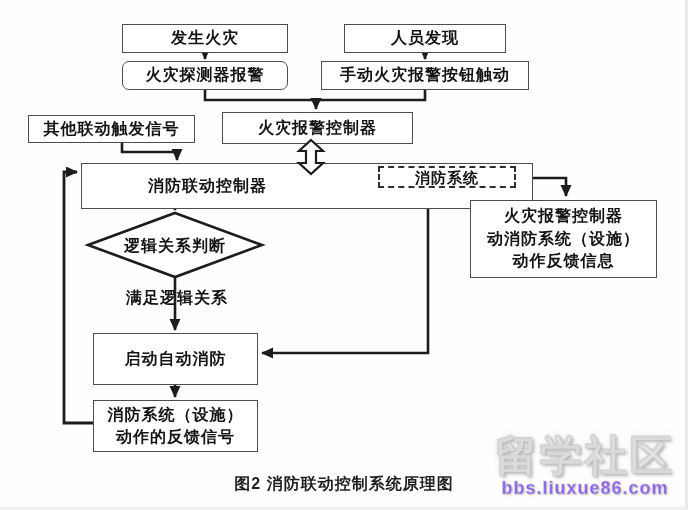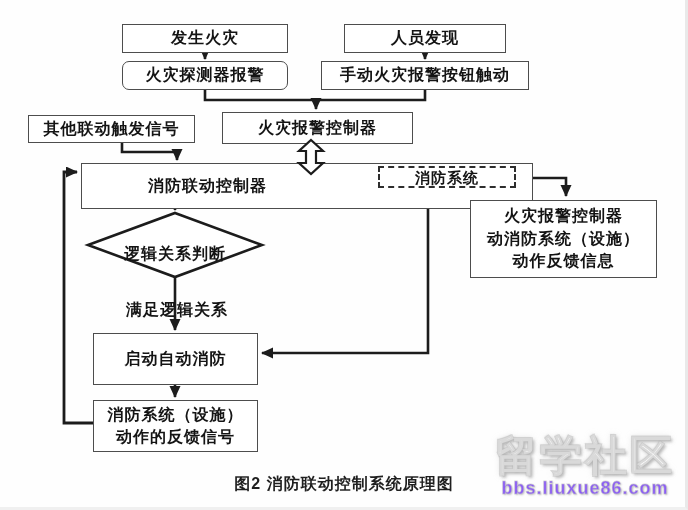--- a/index.html
+++ b/index.html
@@ -27,21 +27,21 @@
   .dashed-panel {
     position:absolute; left:296px; top:2px; width:138px; height:22px;
     border:2.4px dashed #2e2e2e; background:#ffffff; box-sizing:border-box;
     display:flex; align-items:center; justify-content:center;
     font-size:15px; font-weight:bold; color:#141414; letter-spacing:1px;
   }
   .free-label {
     position:absolute; z-index:4; font-size:16px; font-weight:bold;
     color:#141414; text-align:center; letter-spacing:1px; white-space:nowrap;
   }
-  .diamond-label { z-index:4;margin-top:8px; }
+  .diamond-label { z-index:4; }
   .caption {
     position:absolute; z-index:4; left:0; top:474px; width:688px;
     text-align:center; font-size:16px; font-weight:bold; color:#1f1f1f;
     letter-spacing:1px;
   }
   .watermark {
     position:absolute; z-index:5; right:10px; bottom:8px; text-align:center;
     pointer-events:none;
   }
   .wm-title {
@@ -125,21 +125,21 @@
   </div>
 
   <div class="node" style="left:470px; top:200px; width:187px; height:78px;">
     <span class="ln">火灾报警控制器</span>
     <span class="ln">动消防系统（设施）</span>
     <span class="ln">动作反馈信息</span>
   </div>
 
   <div class="free-label diamond-label" style="left:95px; top:236px; width:160px;">逻辑关系判断</div>
 
-  <div class="free-label" style="left:97px; top:300px; width:160px;">满足逻辑关系</div>
+  <div class="free-label" style="left:97px; top:288px; width:160px;">满足逻辑关系</div>
 
   <div class="node" style="left:93px; top:333px; width:165px; height:52px;">
     <span class="ln">启动自动消防</span>
   </div>
 
   <div class="node" style="left:93px; top:400px; width:165px; height:52px;">
     <span class="ln">消防系统（设施）</span>
     <span class="ln">动作的反馈信号</span>
   </div>
 

